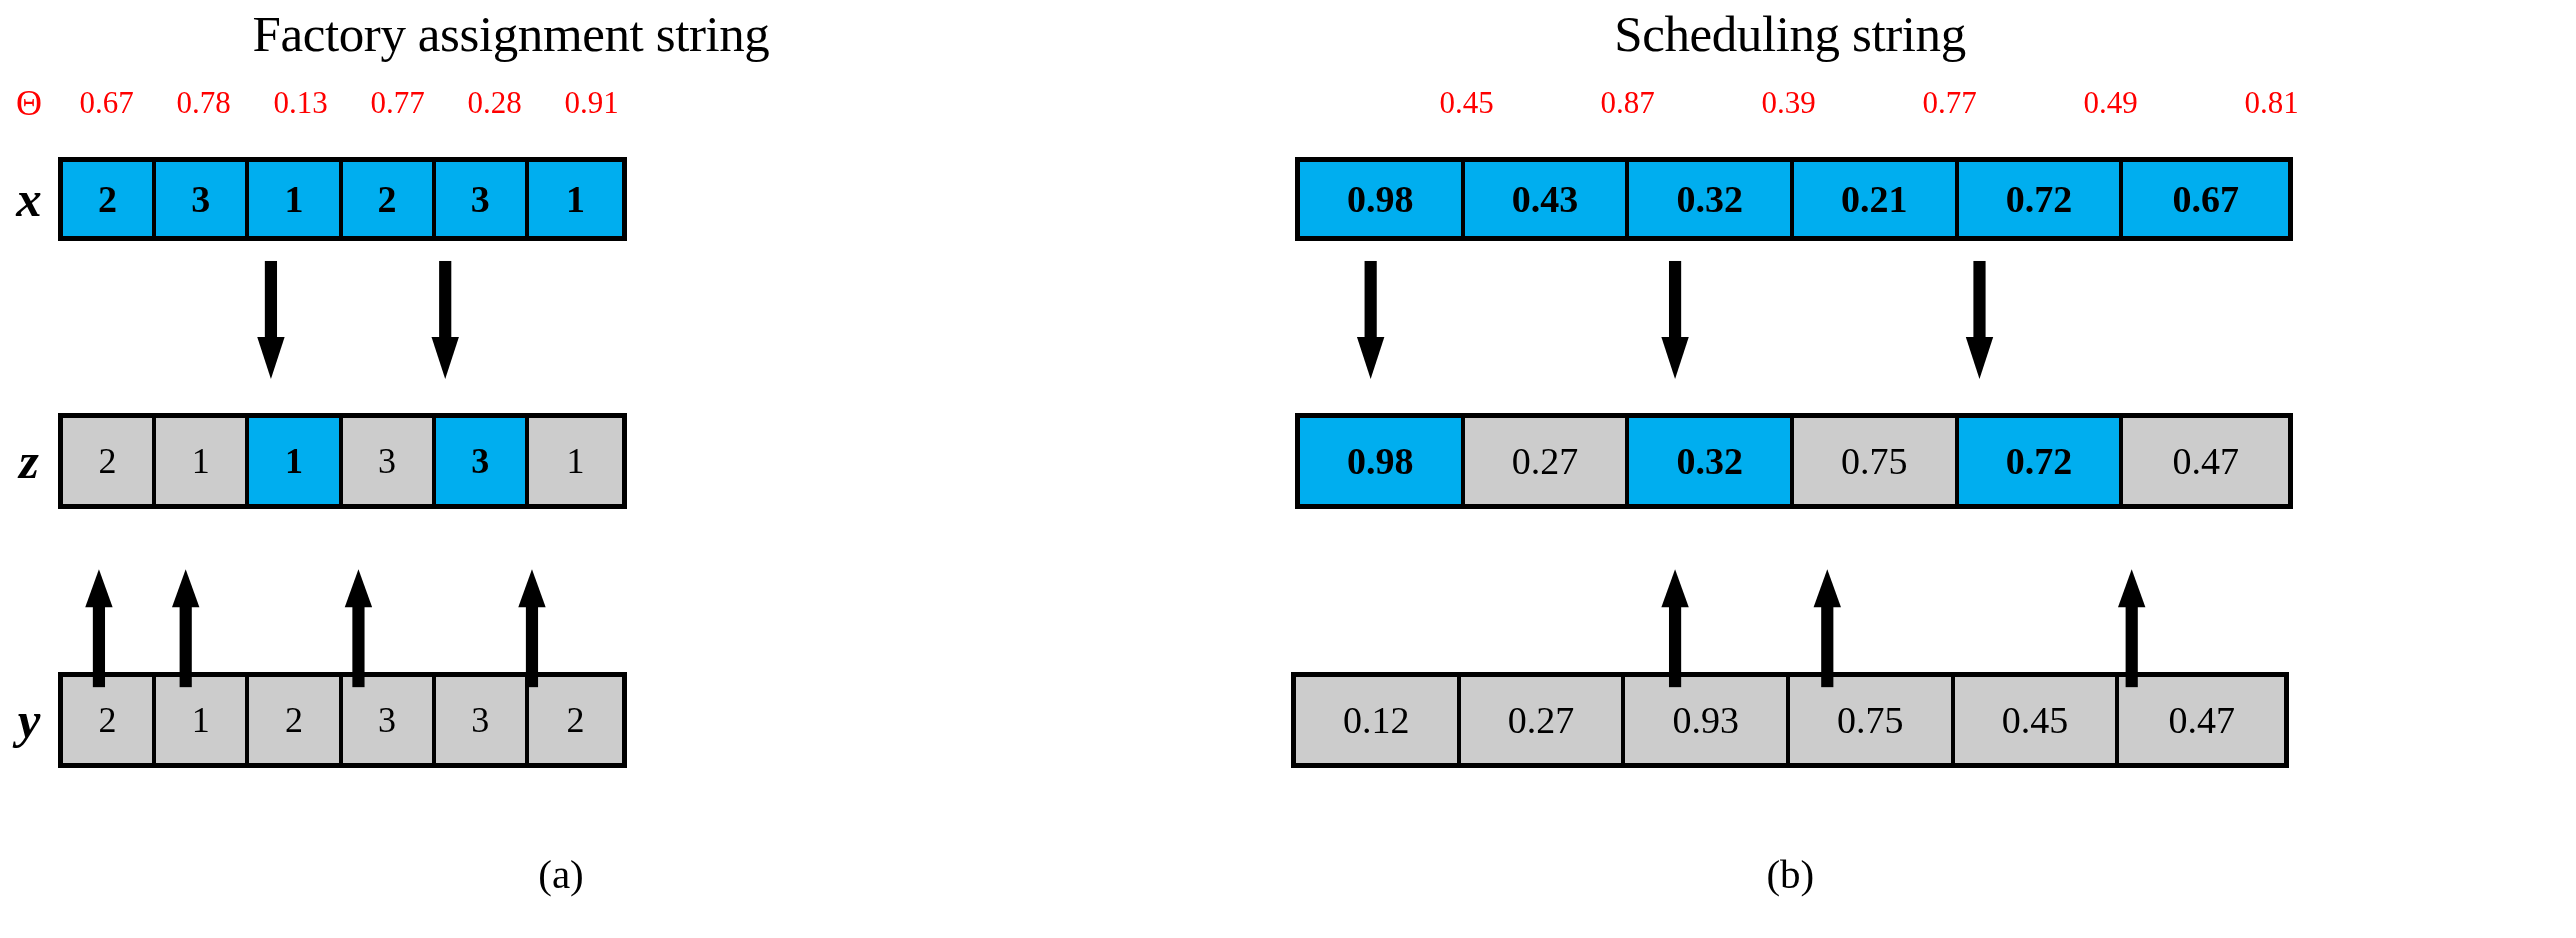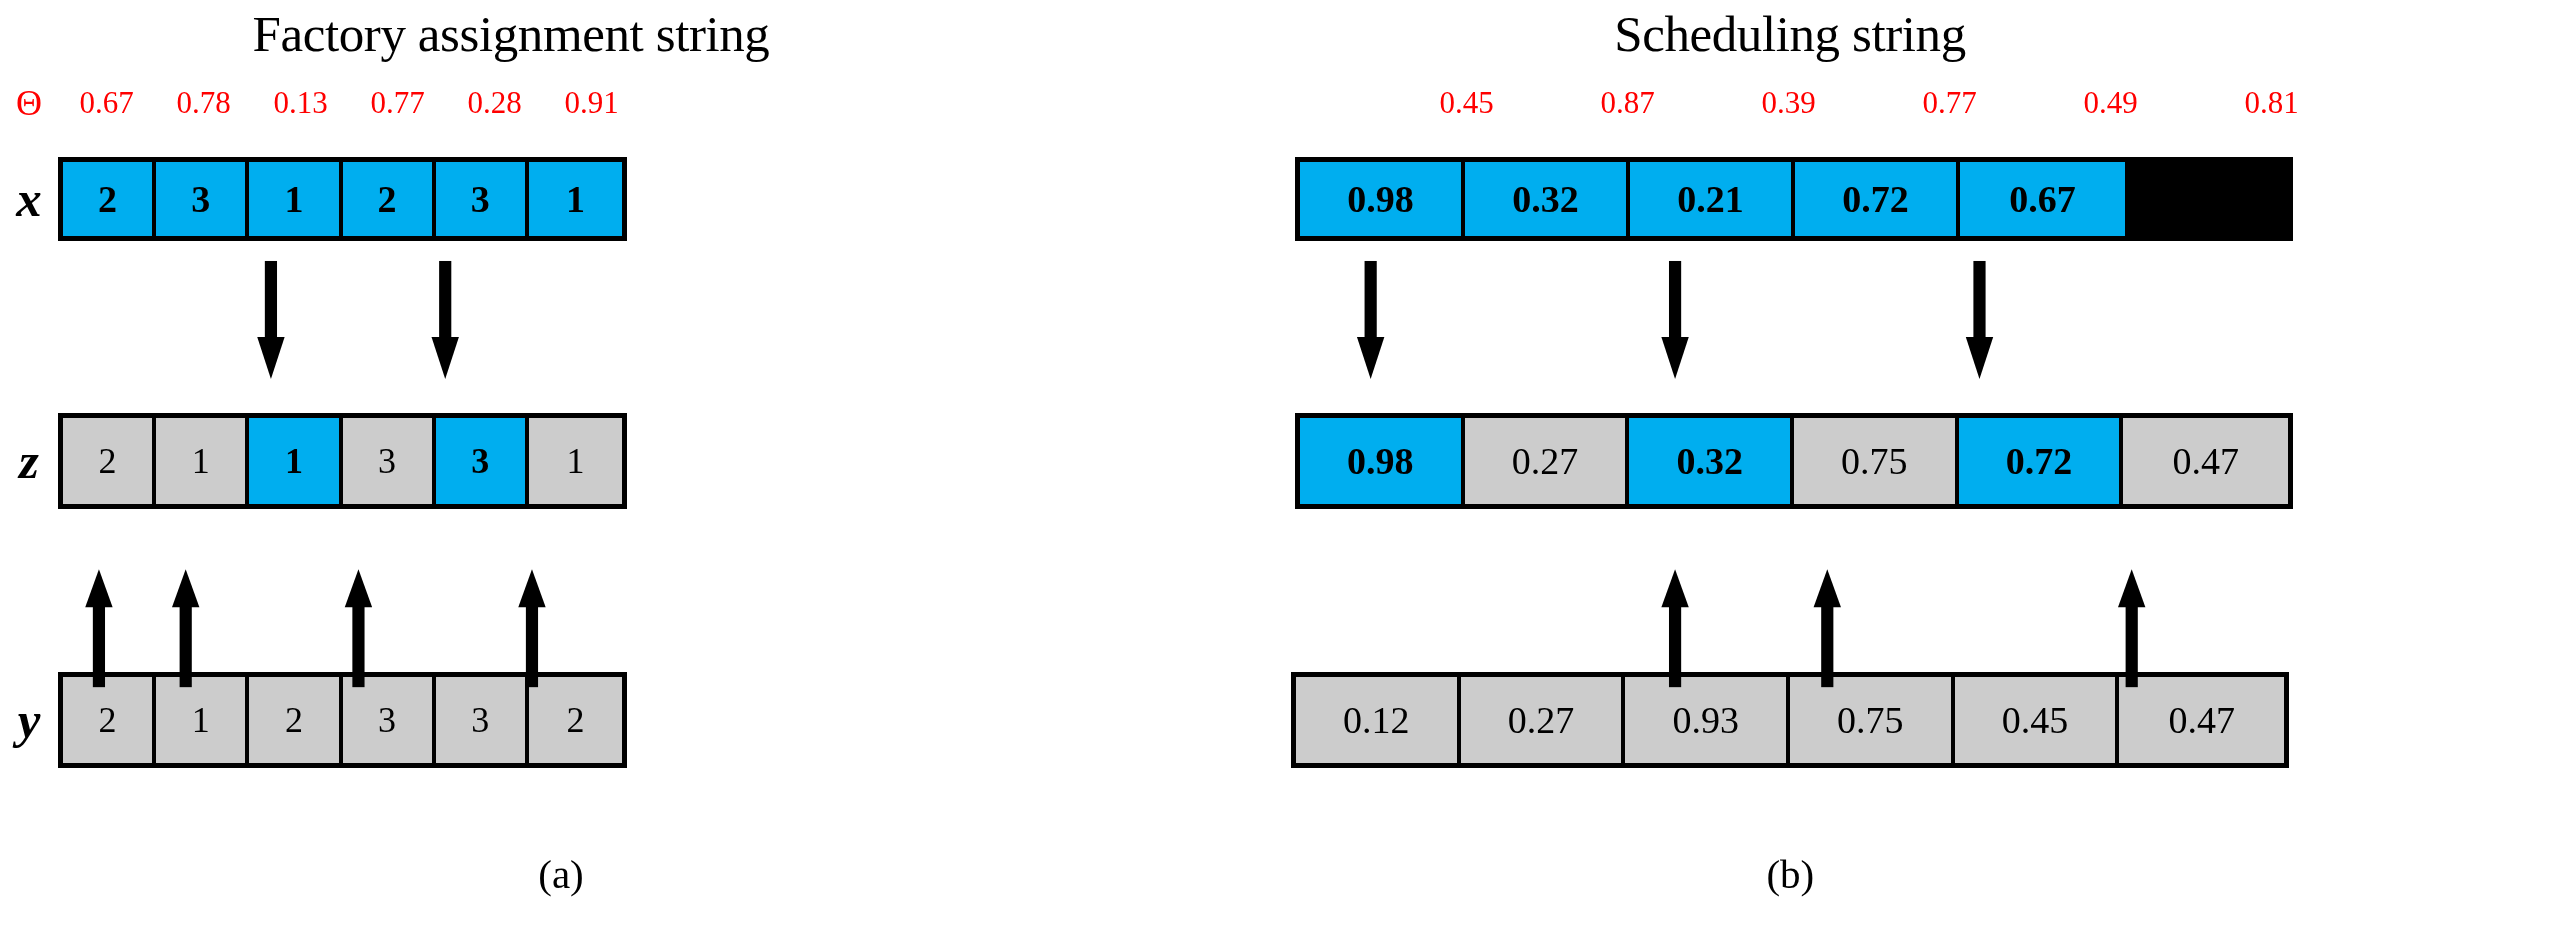--- a/index.html
+++ b/index.html
@@ -244,20 +244,21 @@
         <div class="theta-cell">0.39</div>
         <div class="theta-cell">0.77</div>
         <div class="theta-cell">0.49</div>
         <div class="theta-cell">0.81</div>
       </div>
     </div>
 
     <div class="row row-x">
       <div class="strip">
         <div class="cell blue bold">0.98</div>
+        <div class="cell blue bold">0.43</div>
         <div class="cell blue bold">0.32</div>
         <div class="cell blue bold">0.21</div>
         <div class="cell blue bold">0.72</div>
         <div class="cell blue bold">0.67</div>
       </div>
     </div>
 
     <div class="row row-z">
       <div class="strip">
         <div class="cell blue bold">0.98</div>

